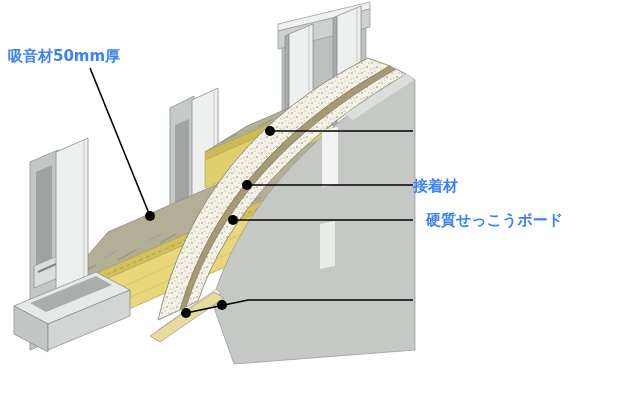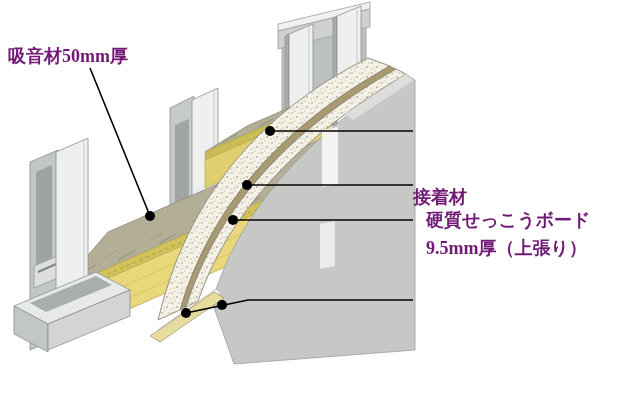--- a/index.html
+++ b/index.html
@@ -3,24 +3,23 @@
 <meta charset="utf-8">
 <style>
   html,body{margin:0;padding:0;background:#fff;}
   .stage{
     position:relative;width:620px;height:420px;overflow:hidden;
     background:#ffffff;
     font-family:"DejaVu Sans","Liberation Sans",sans-serif;
   }
   .stage svg{position:absolute;left:0;top:0;}
   .callout{
-    position:absolute;color:#701a75;font-weight:700;
-    font-size:18px;line-height:28px;white-space:nowrap;
+    position:absolute;color:#3b82f6;font-weight:700;
+    font-size:15px;line-height:28px;white-space:nowrap;
     letter-spacing:0px;
-    font-family:Liberation Serif, serif;
   }
   .note{
     position:absolute;color:#111;font-weight:600;font-size:22px;white-space:nowrap;
   }
 </style>
 </head>
 <body>
 
 <div class="stage">
 
@@ -134,21 +133,20 @@
         <polyline points="413,300 248,300 186,313" fill="none"></polyline>
         <circle cx="222" cy="305" r="5" fill="#000" stroke="none"></circle>
         <circle cx="186" cy="313" r="5" fill="#000" stroke="none"></circle>
       </g>
     </g>
   </svg>
 
   <div class="callout" style="left:8px;top:42px;">吸音材50mm厚</div>
 
 
-  <div class="callout" style="left:413px;top:172px;margin-top:11px;">接着材</div>
+  <div class="callout" style="left:413px;top:172px;">接着材</div>
 
   <div class="callout" style="left:426px;top:206px;">
     <div>硬質せっこうボード</div>
-    <div>9.5mm厚（上張り）</div>
   </div>
 
 
 </div>
 
 </body></html>

